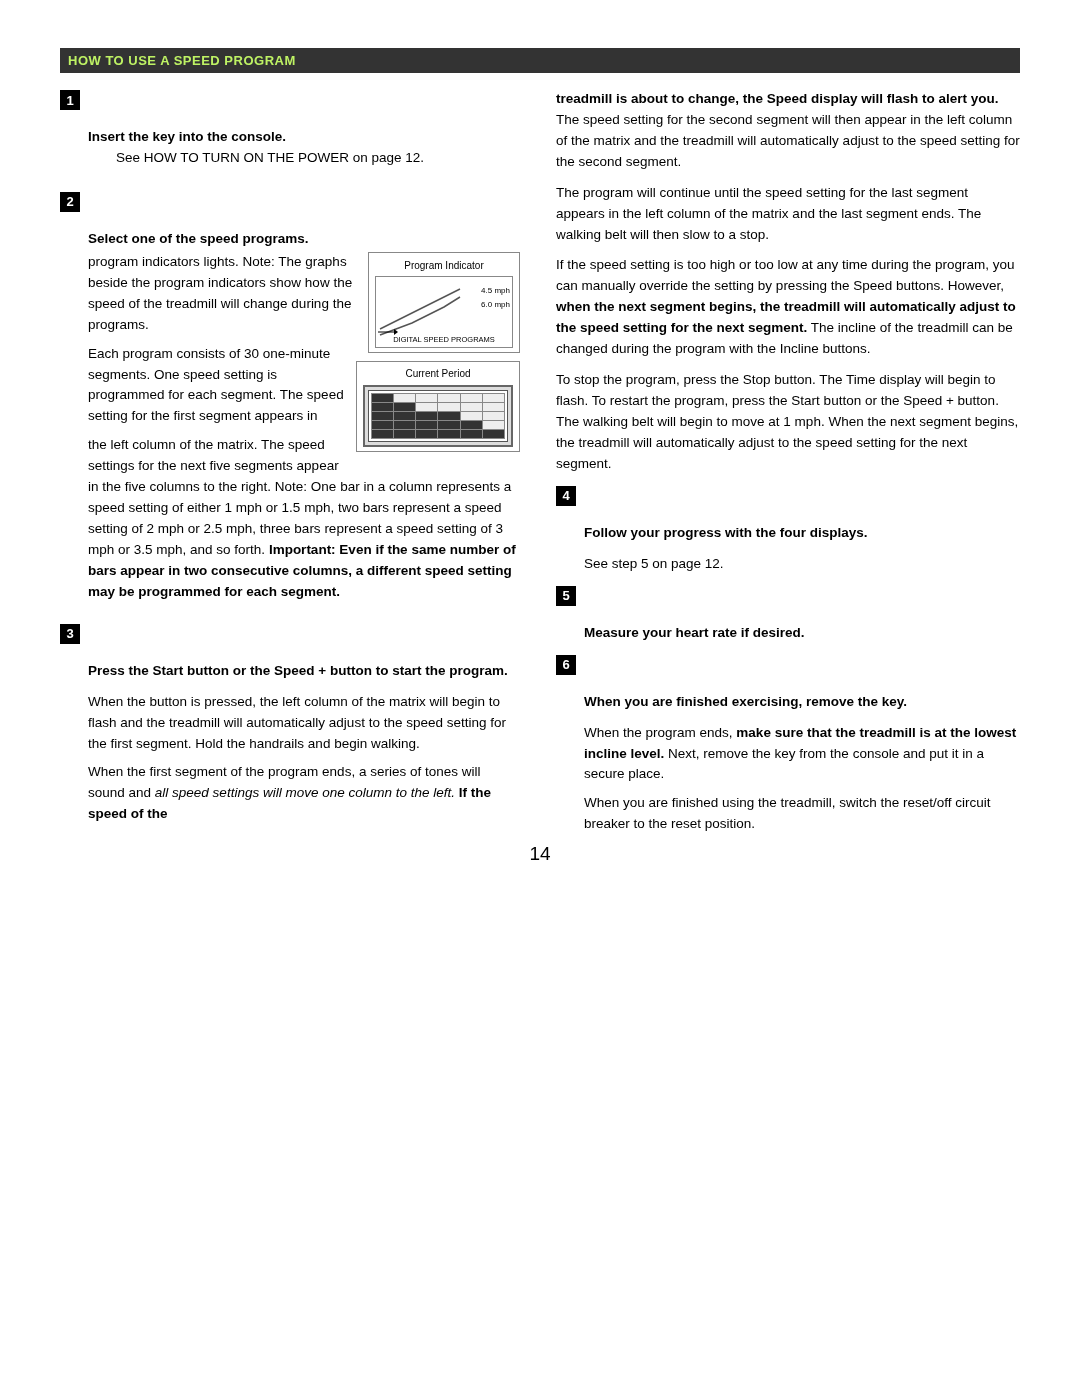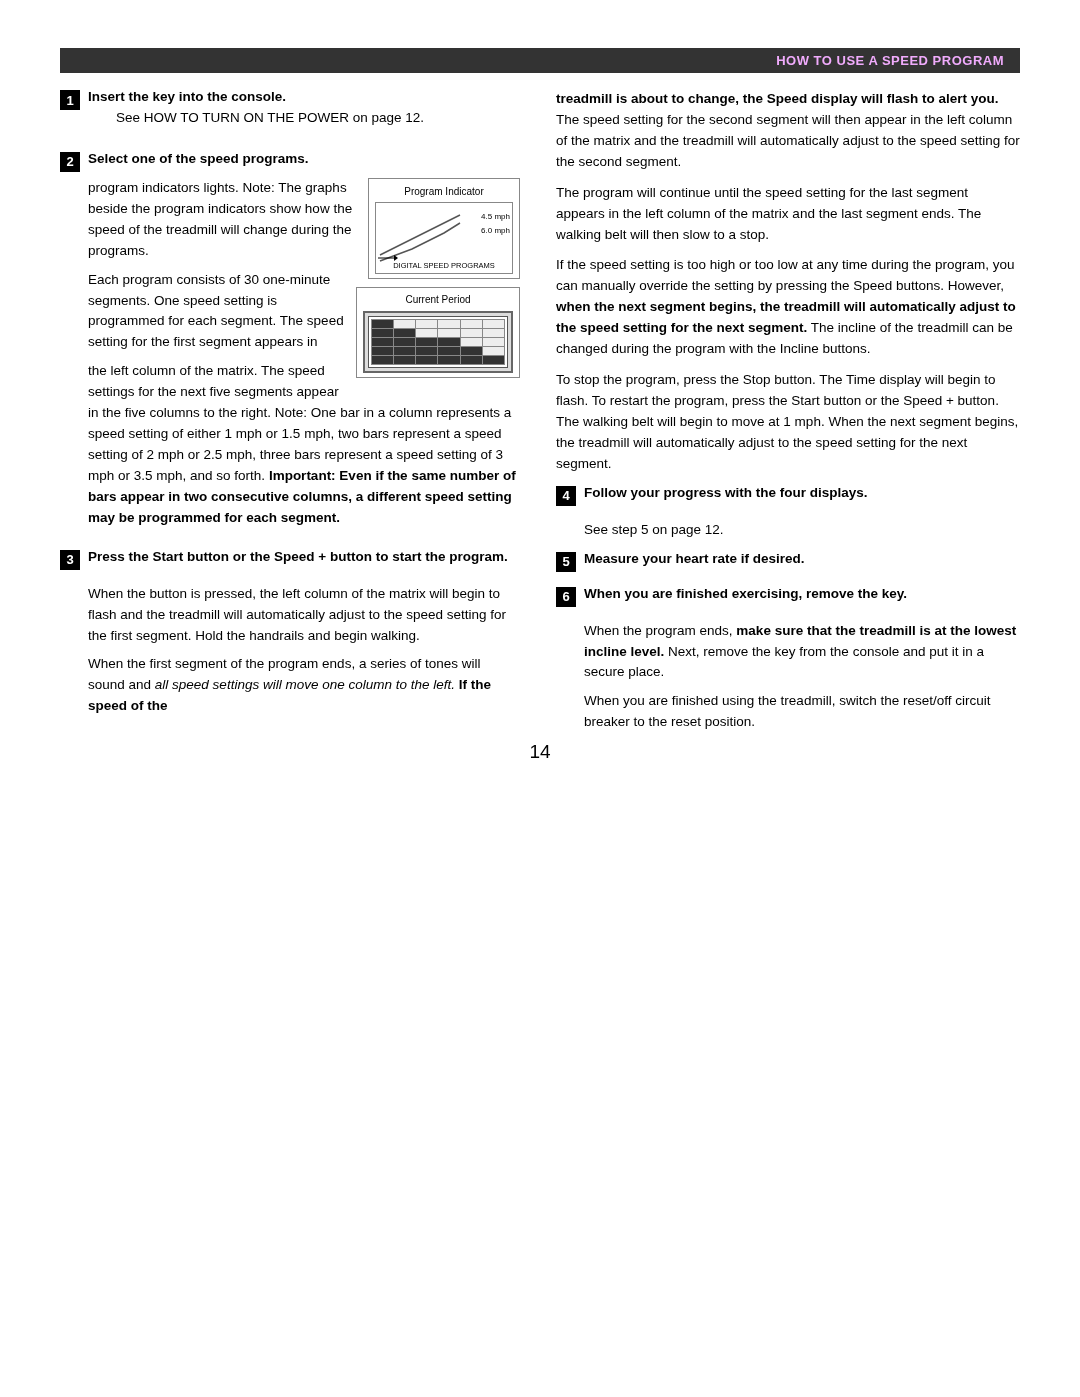--- a/index.html
+++ b/index.html
@@ -12,27 +12,26 @@
       min-height: 1397px;
     }
     .page {
       width: 1080px;
       min-height: 1397px;
       padding: 48px 60px 60px 60px;
       position: relative;
     }
     .section-header {
       background: #333;
-      color: #f0abfc;
+      color: #bef264;
       font-weight: bold;
       font-size: 13px;
-      padding: 5px 16px;
+      padding: 5px 8px;
       margin-bottom: 16px;
       letter-spacing: 0.5px;
-      text-align: right;
     }
     .two-col {
       display: flex;
       gap: 36px;
     }
     .col-left {
       width: 460px;
       flex-shrink: 0;
     }
     .col-right {
@@ -53,20 +52,21 @@
       height: 20px;
       display: flex;
       align-items: center;
       justify-content: center;
       flex-shrink: 0;
       margin-top: 1px;
     }
     .step-title {
       font-weight: bold;
       font-size: 13.5px;
+      margin-top: 40px;
     }
     .step-body {
       margin-left: 28px;
       margin-top: 4px;
       font-size: 13.5px;
       line-height: 1.55;
     }
     .step-body p {
       margin-bottom: 8px;
     }

